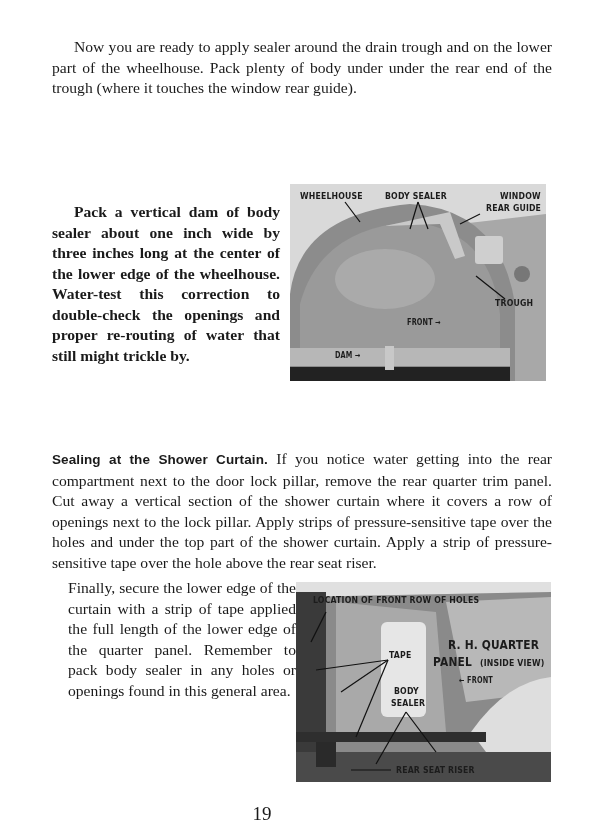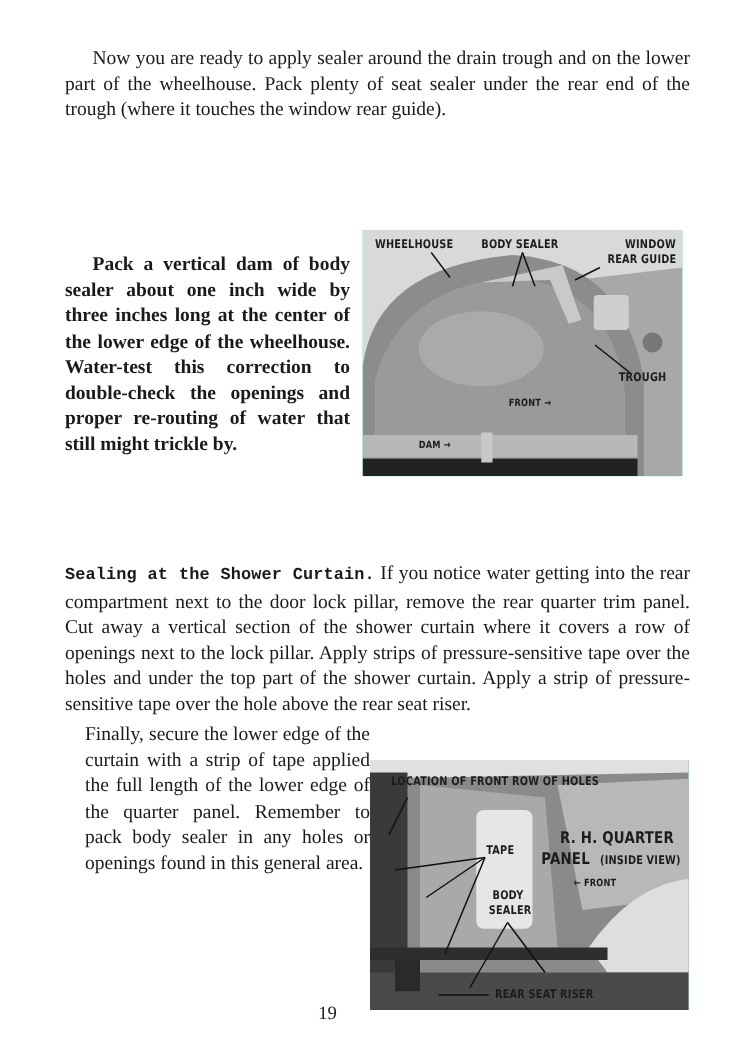--- a/index.html
+++ b/index.html
@@ -4,35 +4,35 @@
 <style>
   html, body { margin:0; padding:0; }
   body { width:600px; height:840px; background:#ffffff; position:relative; overflow:hidden;
          font-family:"Liberation Serif", "DejaVu Serif", serif; color:#1a1a1a; }
   .para { position:absolute; font-size:15.6px; line-height:20.5px; text-align:justify; margin:0; }
   .indent { text-indent:22px; }
   #p1 { left:52px; top:37px; width:500px; }
   #p2 { left:52px; top:202px; width:228px;font-weight:bold; }
   #p3 { left:52px; top:449px; width:500px; }
   #p4 { left:68px; top:578px; width:228px; }
-  .runin { font-family:Liberation Mono, monospace; font-weight:bold; font-size:13.5px; letter-spacing:0.1px; }
-  .photo { position:absolute; background:#86efac; overflow:hidden; }
+  .runin { font-family:Liberation Sans, sans-serif; font-weight:bold; font-size:13.5px; letter-spacing:0.1px; }
+  .photo { position:absolute; background:#0f766e; overflow:hidden; }
   #photo1 { left:290px; top:184px; width:256px; height:197px; }
-  #photo2 { left:296px; top:608px; width:255px; height:200px; }
+  #photo2 { left:296px; top:582px; width:255px; height:200px; }
   .photo svg { position:absolute; left:0; top:0; width:100%; height:100%; }
   .lbl { position:absolute; font-family:"DejaVu Sans", sans-serif; font-weight:bold; font-size:9.5px;
          color:#1c1c1c; letter-spacing:0.2px; line-height:11px; white-space:nowrap; transform:scaleX(0.82); transform-origin:left top; }
   .lbl.big { font-size:13px; line-height:15px; }
   .lbl.small { font-size:8px; }
-  #page-number { position:absolute; left:0; width:524px; top:803px; text-align:center; font-size:15px; }
+  #page-number { position:absolute; left:0; width:524px; top:803px; text-align:center; font-size:19px; }
 </style>
 </head>
 <body>
 
-<p id="p1" class="para indent">Now you are ready to apply sealer around the drain trough and on the lower part of the wheelhouse. Pack plenty of seat sealer under the rear end of the trough (where it touches the window rear guide).</p>
+<p id="p1" class="para indent">Now you are ready to apply sealer around the drain trough and on the lower part of the wheelhouse. Pack plenty of body under under the rear end of the trough (where it touches the window rear guide).</p>
 
 <p id="p2" class="para indent">Pack a vertical dam of body sealer about one inch wide by three inches long at the center of the lower edge of the wheelhouse. Water-test this correction to double-check the openings and proper re-routing of water that still might trickle by.</p>
 
 <div id="photo1" class="photo">
   <svg viewBox="0 0 256 197">
     <rect x="0" y="0" width="256" height="197" fill="#d9d9d9"></rect>
     <path d="M170 40 L256 30 L256 197 L200 197 Z" fill="#a8a8a8"></path>
     <path d="M0 110 Q10 30 120 20 Q210 25 225 120 L225 197 L0 197 Z" fill="#8c8c8c"></path>
     <path d="M10 120 Q30 45 120 38 Q200 45 210 130 L210 170 L10 170 Z" fill="#9a9a9a"></path>
     <ellipse cx="95" cy="95" rx="50" ry="30" fill="#b0b0b0" opacity="0.7"></ellipse>

